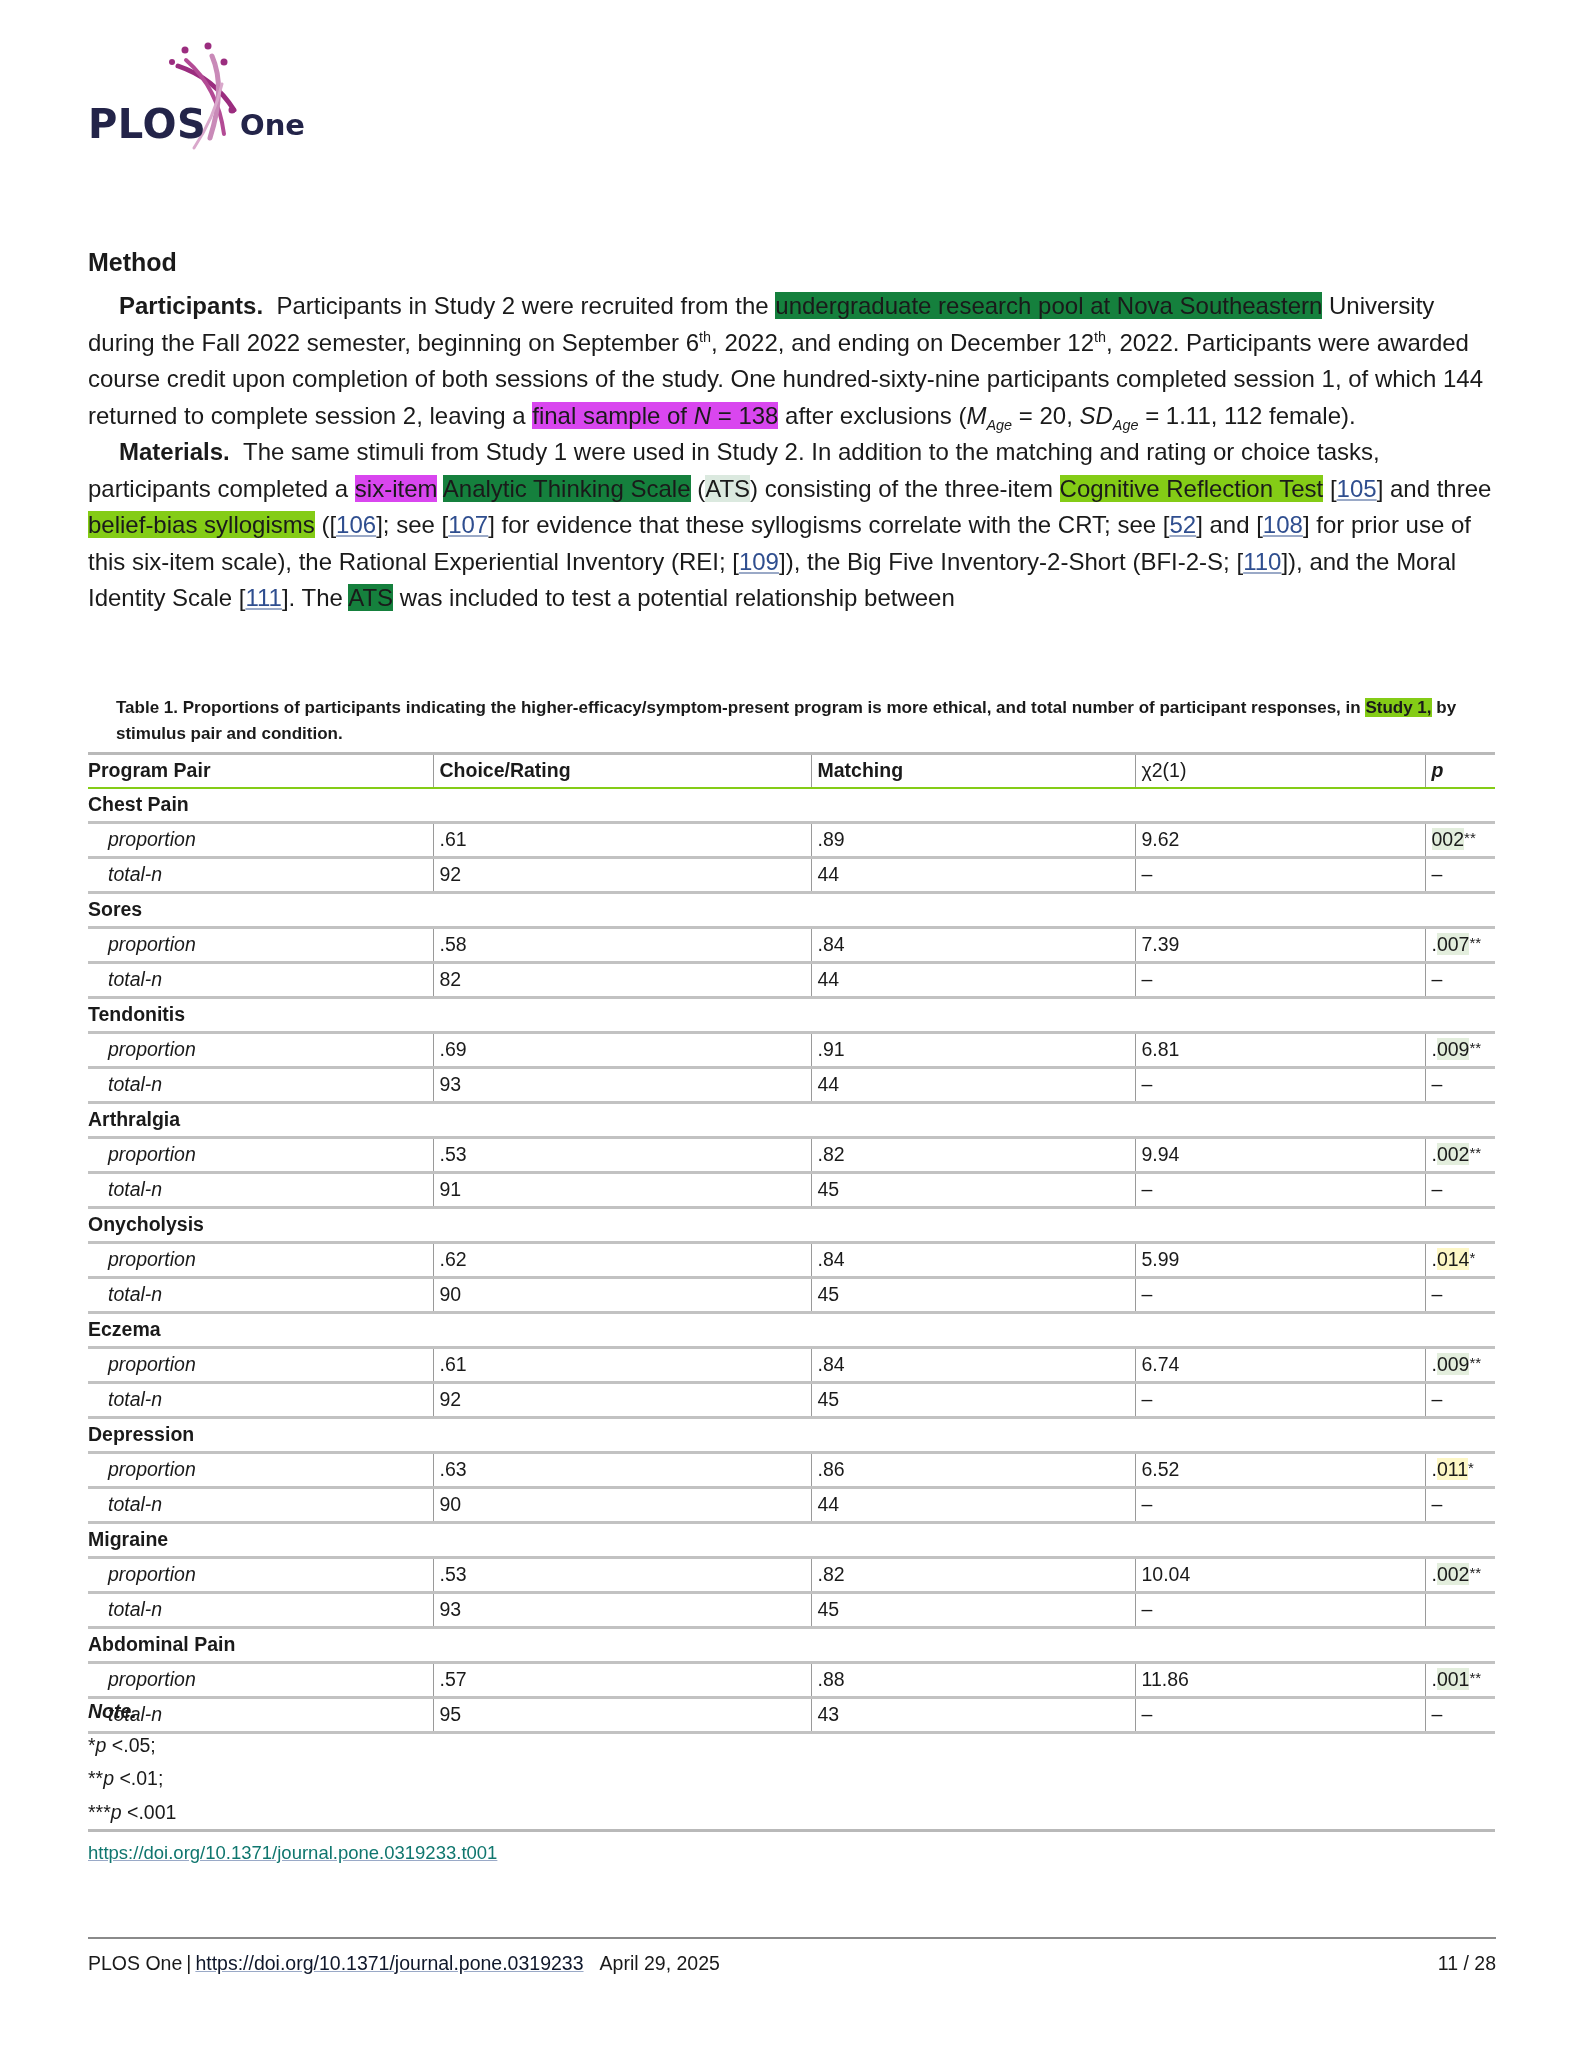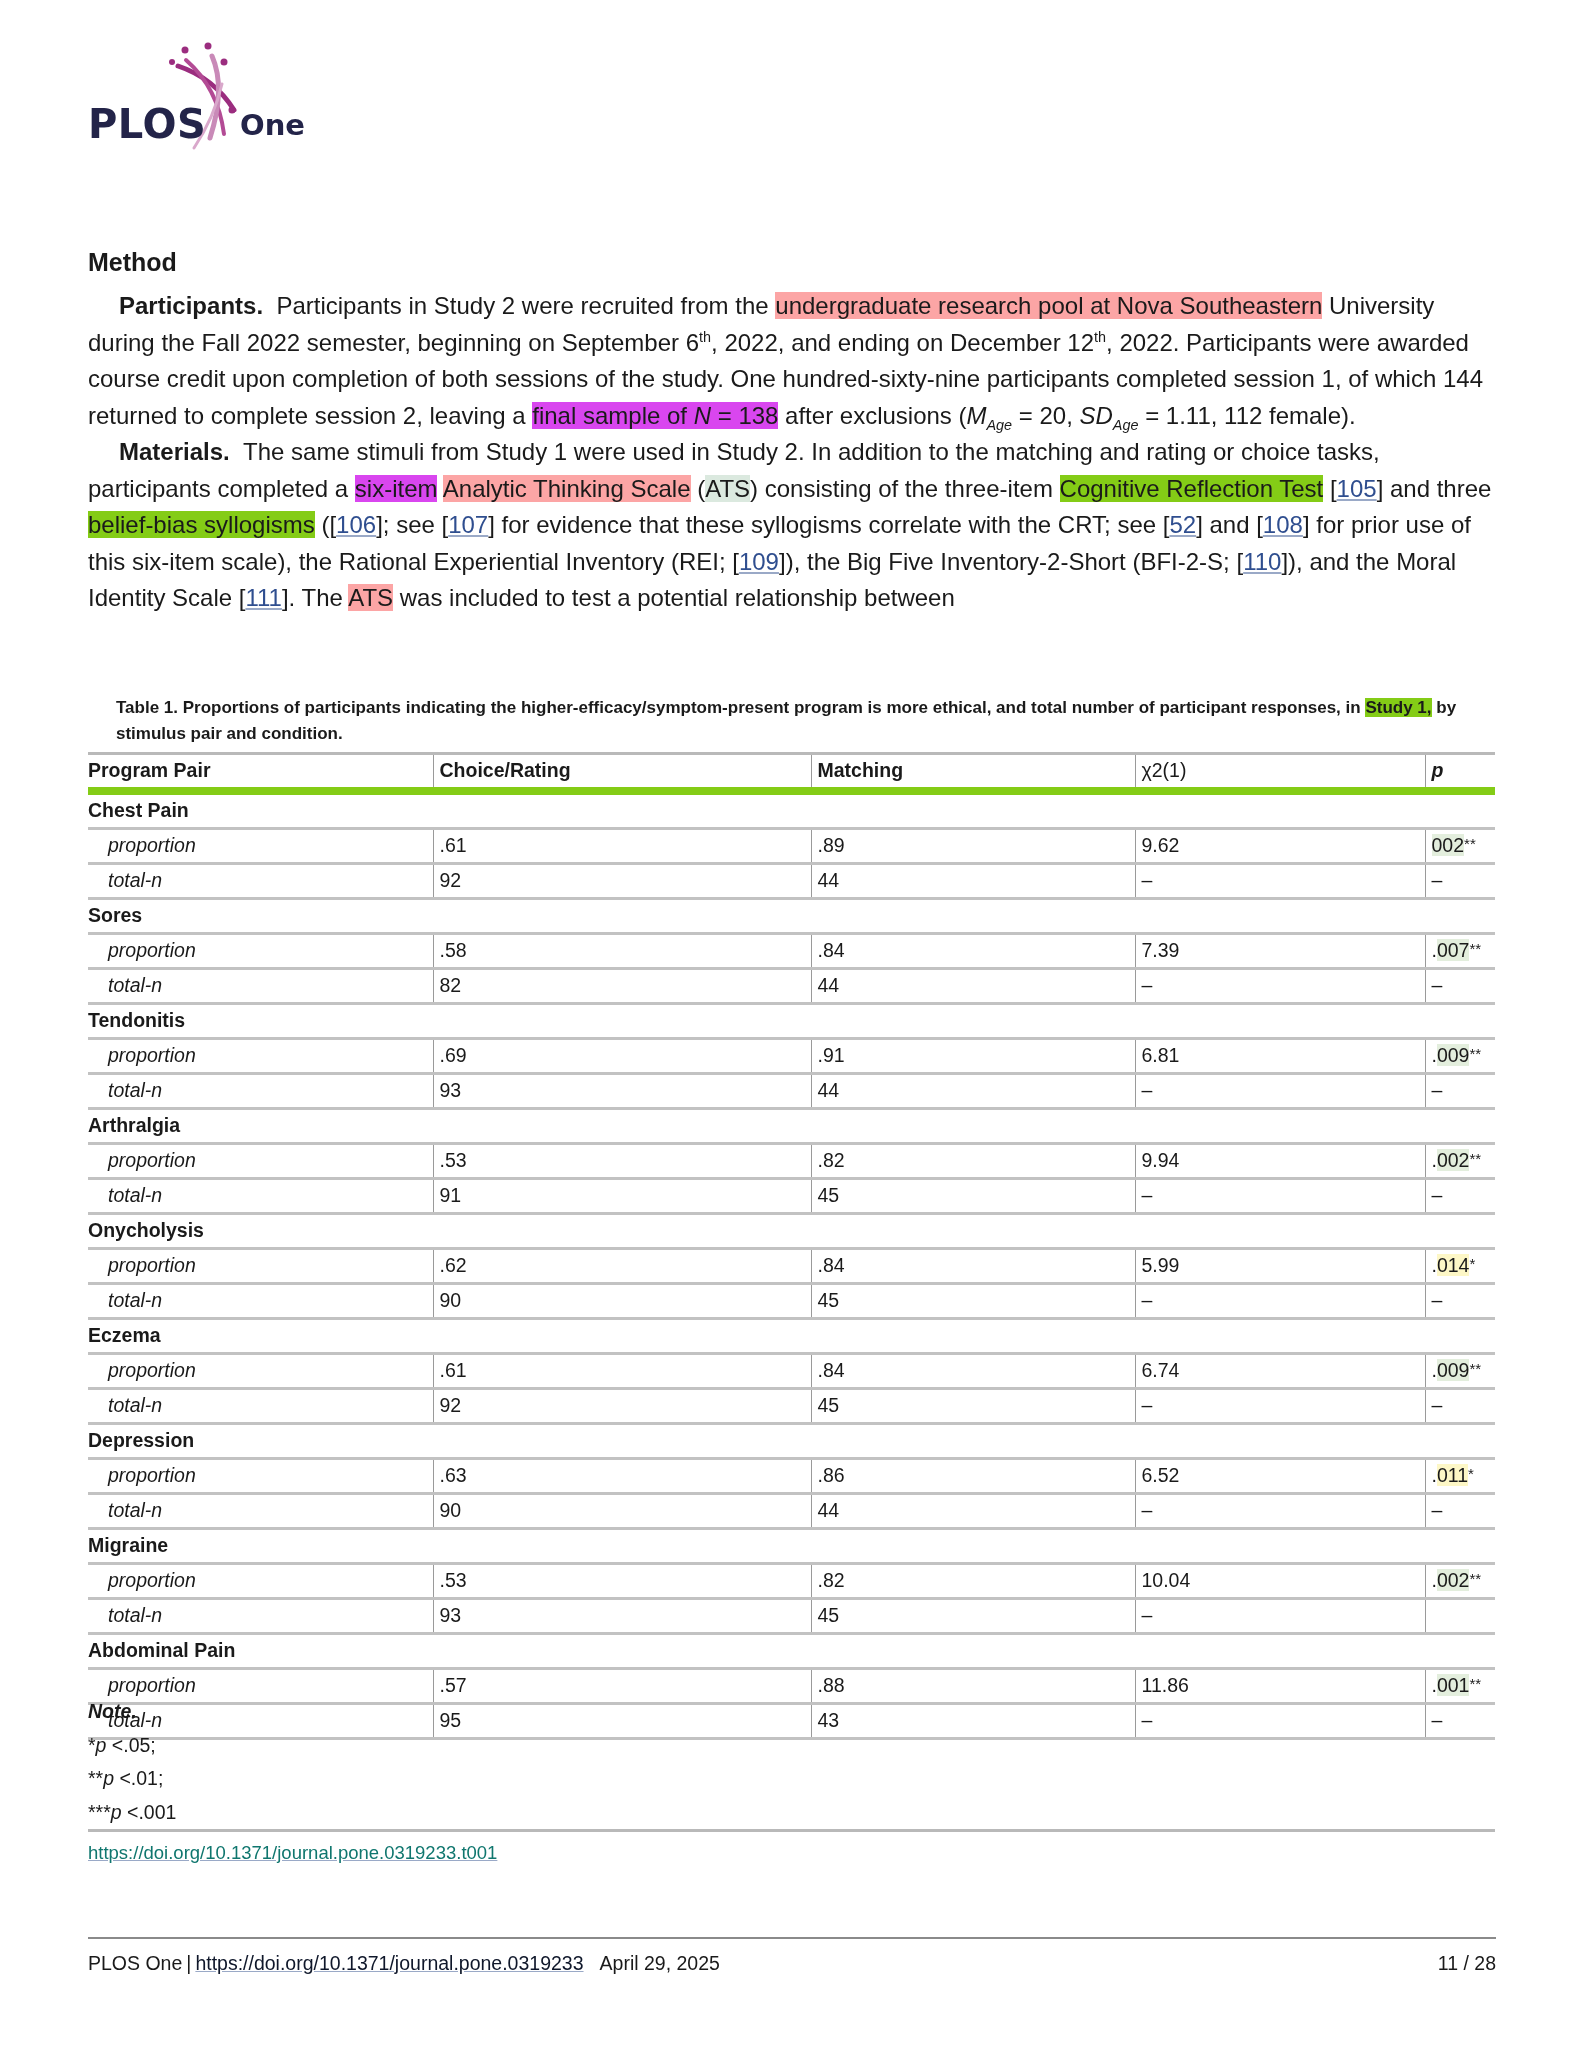--- a/index.html
+++ b/index.html
@@ -12,31 +12,31 @@
   .logo .plos { position: absolute; left: 2px; top: 66px; font-size: 40px; font-weight: bold; color: #232449; letter-spacing: 0.5px; font-family: "DejaVu Sans", sans-serif; line-height: 1; }
   .logo .one { position: absolute; left: 154px; top: 73px; font-size: 29px; font-weight: bold; color: #232449; font-family: "DejaVu Sans", sans-serif; line-height: 1; }
 
   .content { position: absolute; left: 88px; top: 244px; width: 1408px; }
   h2.section { margin: 0; font-size: 25px; font-weight: bold; line-height: 36px; color: #1a1a1a; }
   p.body { margin: 0; margin-top: 8px; font-size: 24px; line-height: 36.5px; text-indent: 31px; color: #1a1a1a; }
   p.body + p.body { margin-top: 0; }
   .runin { font-weight: bold; }
   sup { font-size: 60%; line-height: 0; }
   sub { font-size: 60%; line-height: 0; font-style: italic; }
-  .hl-y { background: #fca5a5; }
+  .hl-y { background: #15803d; }
   .hl-g { background: #d946ef; }
   .hl-p { background: #84cc16; }
   .hl-gb { background: #dbe9df; }
   a.ref { color: #2f4e8f; text-decoration: underline; text-decoration-color: #9aa9c7; }
 
   .caption { position: absolute; left: 88px; top: 695px; width: 1408px; font-size: 17px; font-weight: bold; line-height: 26px; color: #1a1a1a; margin-left: 28px; }
 
   table.t1 { position: absolute; left: 88px; top: 752px; width: 1407px; border-collapse: collapse; font-size: 19.5px; color: #1a1a1a; }
   table.t1 td, table.t1 th { height: 32px; padding: 0 0 0 6px; text-align: left; vertical-align: middle; line-height: 1; }
-  table.t1 th { font-weight: bold; border-top: 3px solid #b9b9b9; border-bottom: 8px solid #84cc16; }
+  table.t1 th { font-weight: bold; border-top: 3px solid #b9b9b9; border-bottom: 2px solid #84cc16; }
   table.t1 th + th, table.t1 td + td { border-left: 1.5px solid #9a9a9a; }
   table.t1 tr.group td { font-weight: bold; padding-left: 0; border-left: none; }
   table.t1 tr.data td { border-top: 3px solid #c2c2c2; border-bottom: 3px solid #c2c2c2; }
   table.t1 tr.data td.lab { font-style: italic; padding-left: 20px; }
   table.t1 th.first { padding-left: 0; }
   col.c1 { width: 345px; } col.c2 { width: 378px; } col.c3 { width: 324px; } col.c4 { width: 290px; } col.c5 { width: 70px; }
   .pv { white-space: nowrap; }
   .pv .stars { font-size: 15px; vertical-align: 3px; }
 
   .notes { position: absolute; left: 88px; top: 1695px; width: 1407px; font-size: 19.5px; color: #1a1a1a; }

